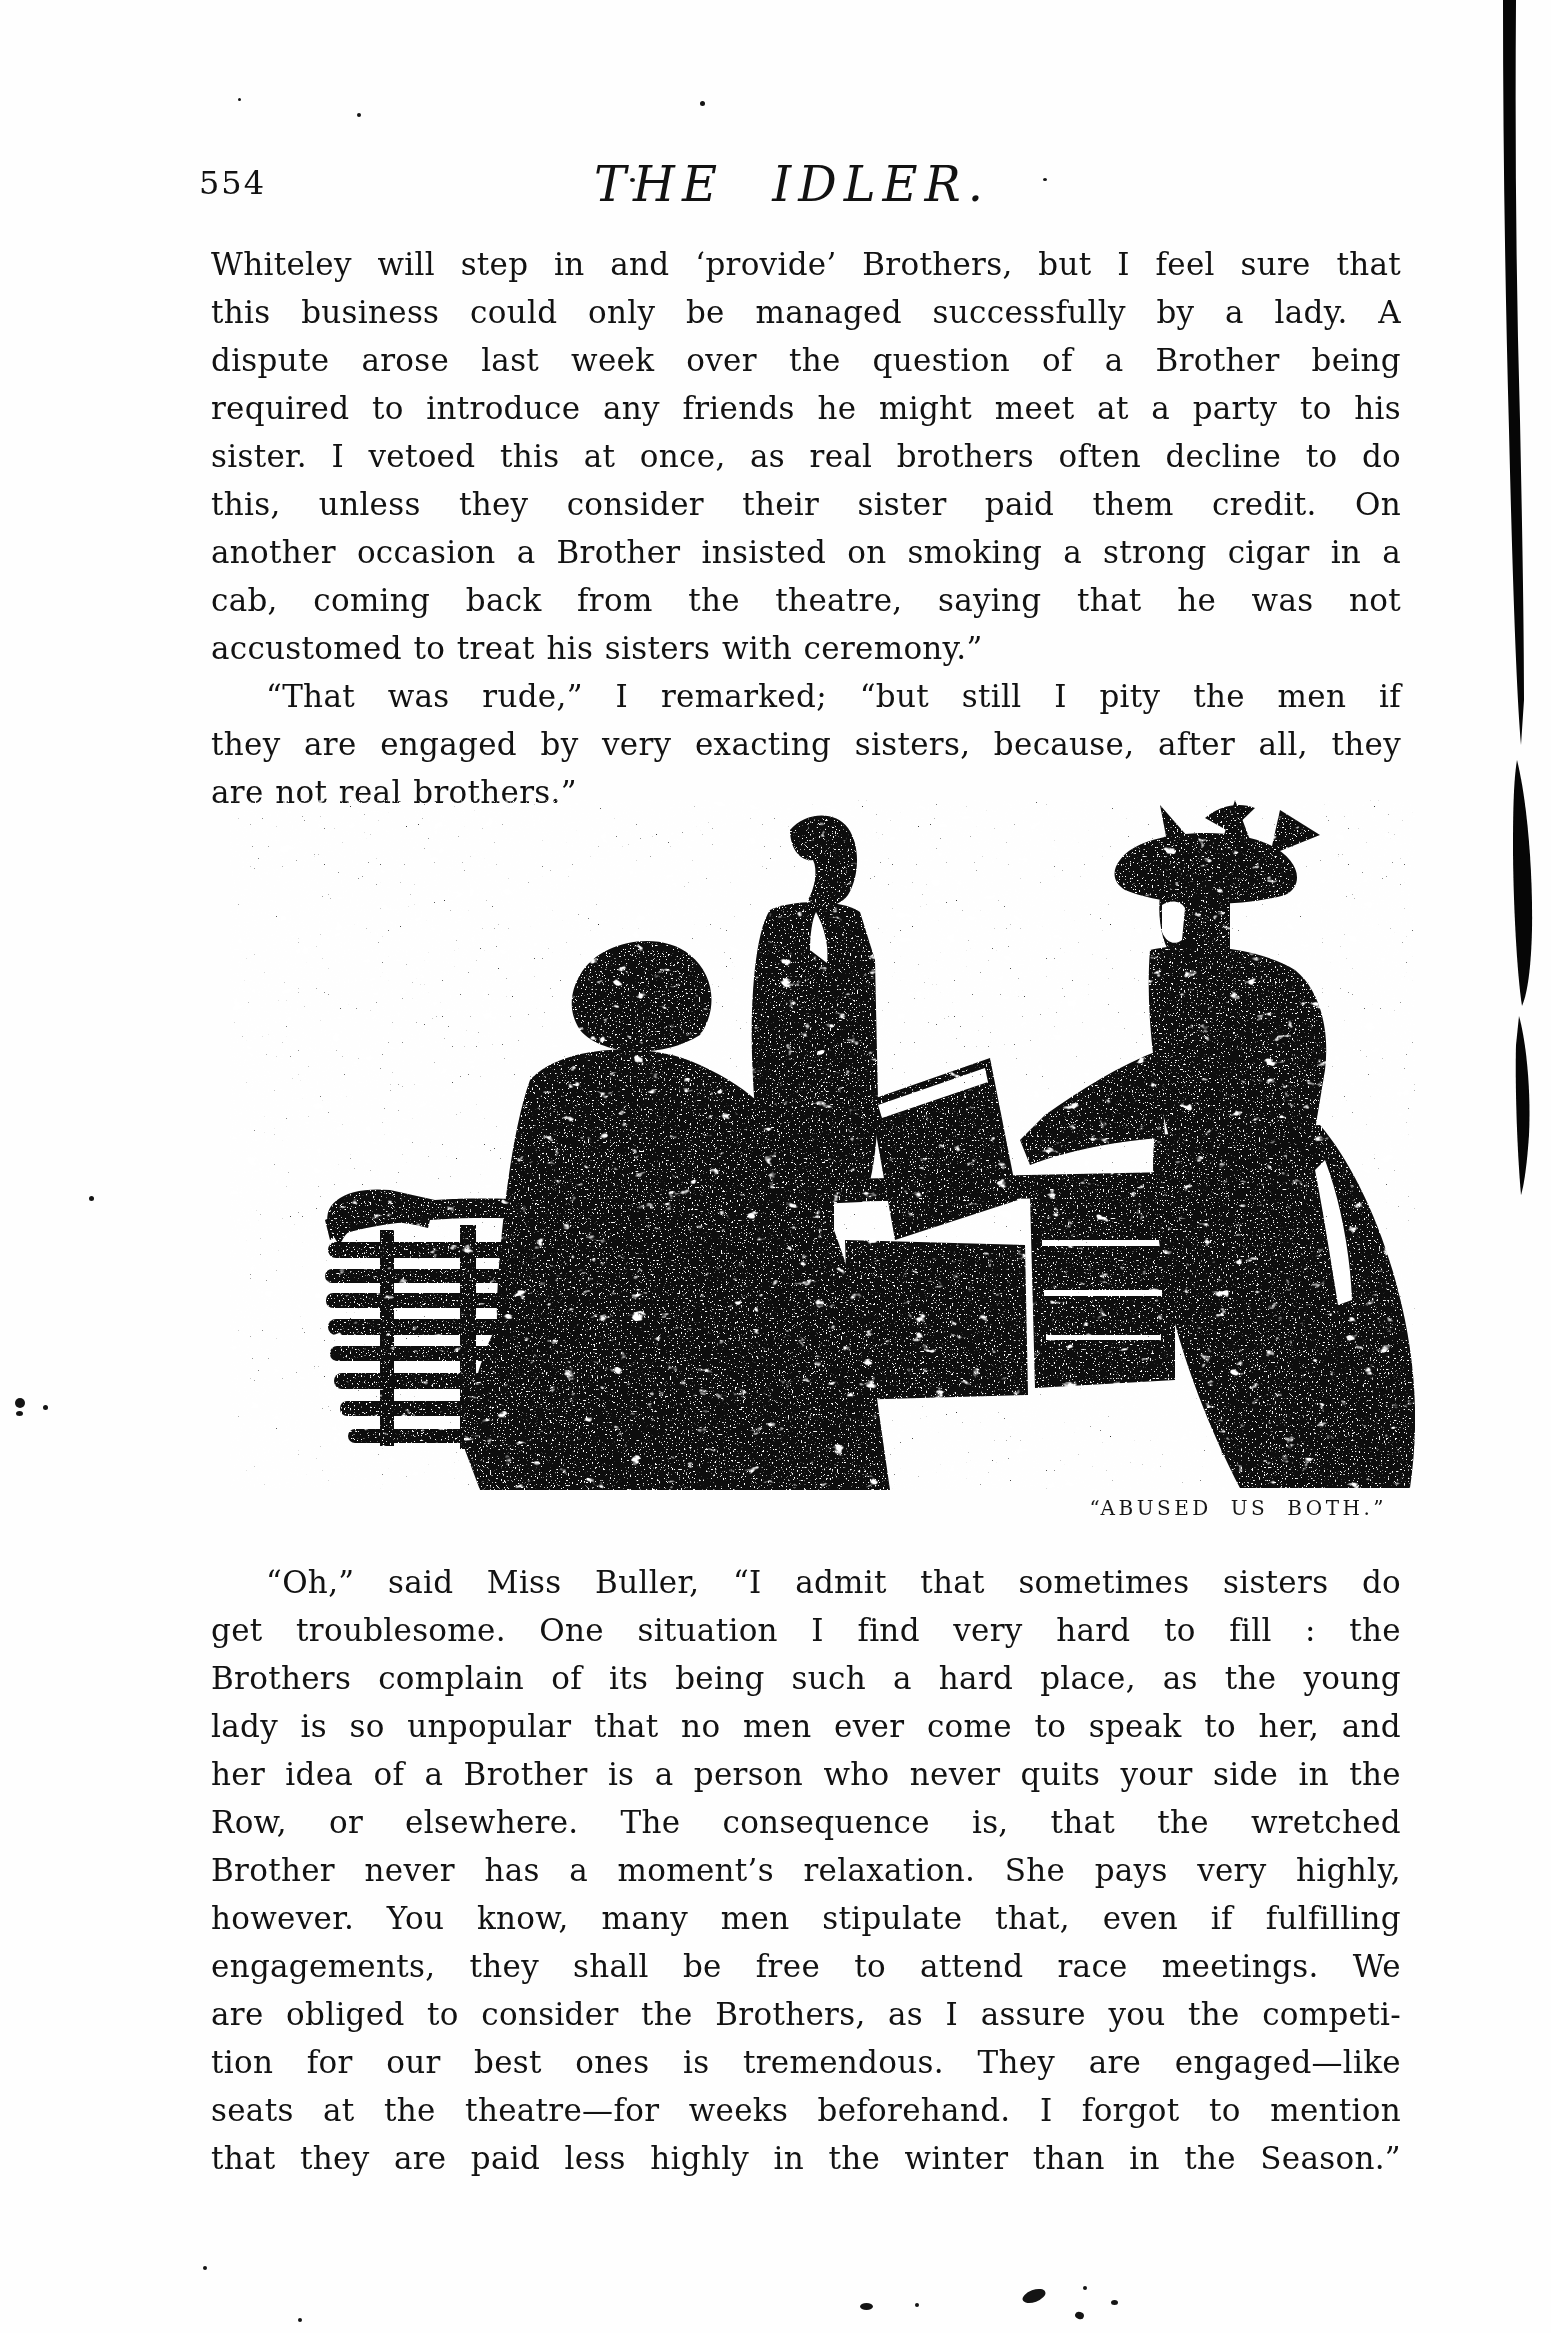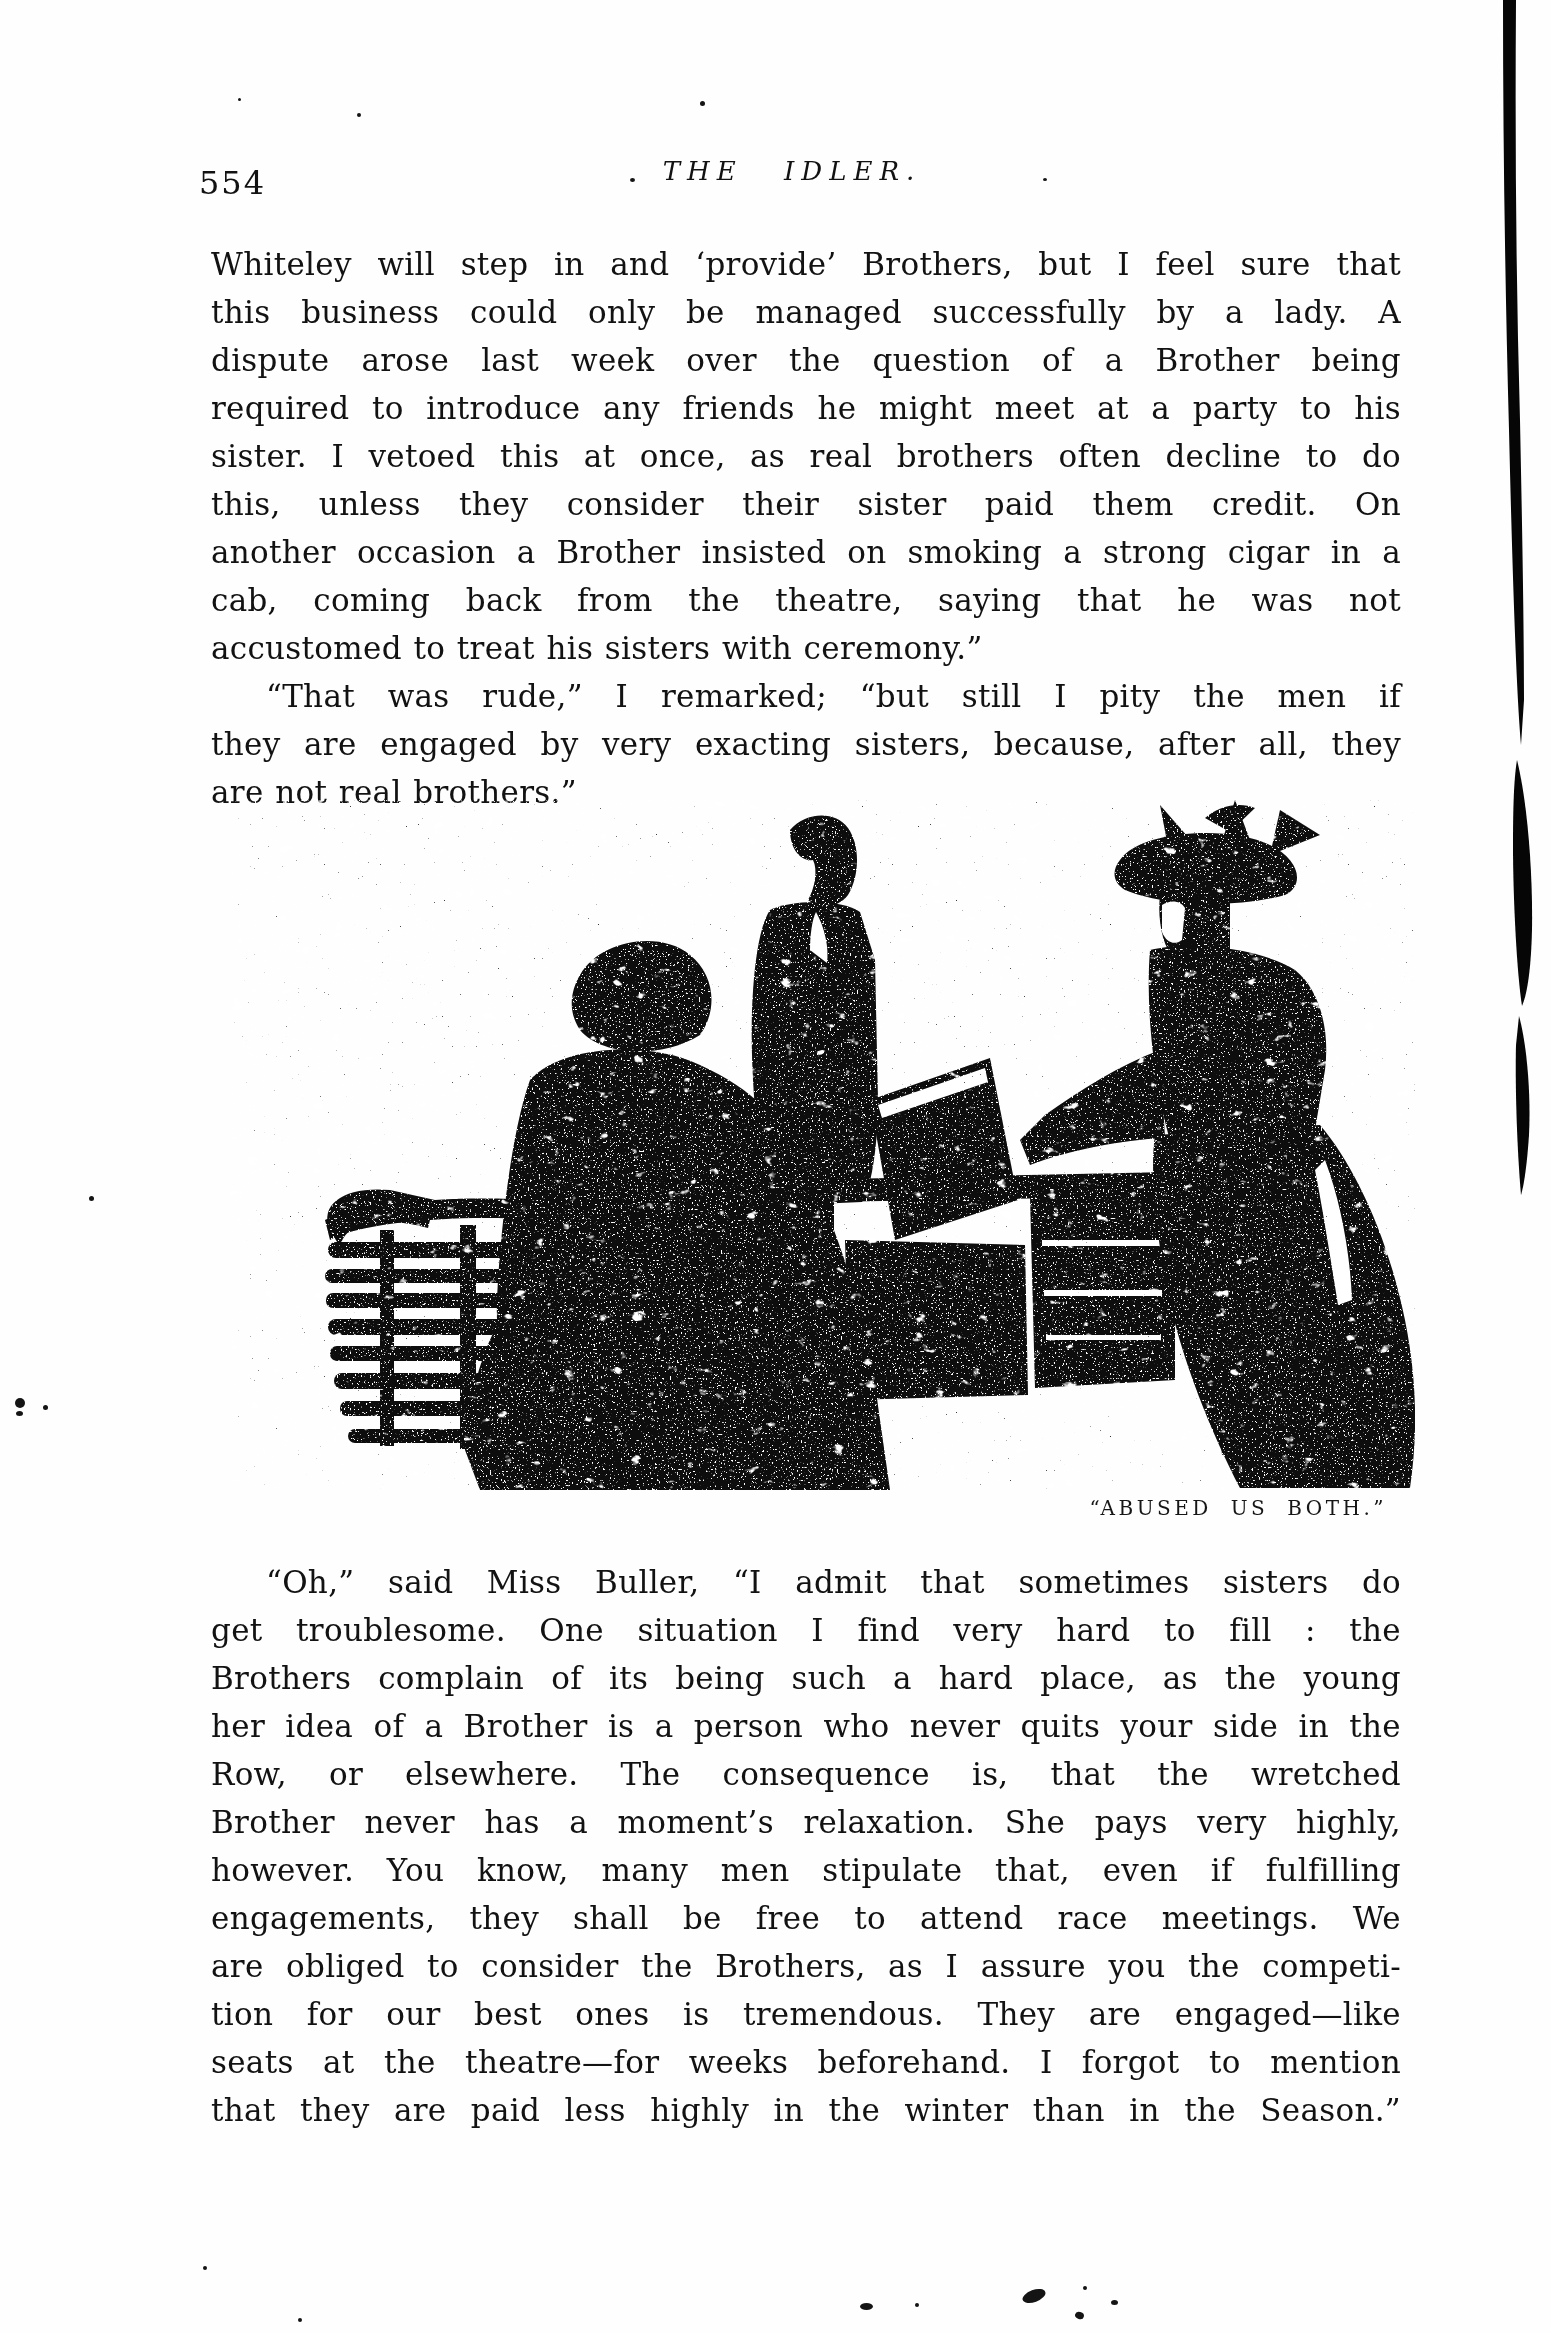--- a/index.html
+++ b/index.html
@@ -4,21 +4,21 @@
 <style>
   html,body{margin:0;padding:0;background:#d9d9d4;}
   .page{
     position:relative;width:1551px;height:2333px;background:#fefefe;overflow:hidden;
     font-family:"DejaVu Serif","Liberation Serif",serif;color:#121212;
   }
   .header{position:absolute;top:156px;left:197px;width:1190px;height:52px;}
   .page-number{position:absolute;left:2px;top:8px;font-size:32px;letter-spacing:2px;}
   .journal-title{
     position:absolute;left:0;right:0;top:0;text-align:center;
-    font-style:italic;font-size:26px;letter-spacing:7px;word-spacing:26px;
+    font-style:italic;font-size:48px;letter-spacing:7px;word-spacing:26px;
   }
   .text-block{position:absolute;left:211px;width:1190px;font-size:31px;line-height:48px;}
   .block-0{top:240px;}
   .block-1{top:1558px;}
   .tline{height:48px;text-align:justify;text-align-last:justify;letter-spacing:.3px;word-spacing:1.5px;}
   .tline--end{text-align-last:left;}
   .para--indent .tline:first-child{text-indent:55px;}
   .illustration{position:absolute;left:230px;top:800px;width:1185px;height:690px;}
   .caption{
     position:absolute;left:197px;top:1496px;width:1190px;text-align:right;
@@ -135,20 +135,21 @@
     </svg>
   </div>
 
   <div class="caption">“ABUSED US BOTH.”</div>
 
   <div class="text-block block-1">
       <div class="para para--indent">
         <div class="tline">“Oh,” said Miss Buller, “I admit that sometimes sisters do</div>
         <div class="tline">get troublesome. One situation I find very hard to fill : the</div>
         <div class="tline">Brothers complain of its being such a hard place, as the young</div>
+        <div class="tline">lady is so unpopular that no men ever come to speak to her, and</div>
         <div class="tline">her idea of a Brother is a person who never quits your side in the</div>
         <div class="tline">Row, or elsewhere. The consequence is, that the wretched</div>
         <div class="tline">Brother never has a moment’s relaxation. She pays very highly,</div>
         <div class="tline">however. You know, many men stipulate that, even if fulfilling</div>
         <div class="tline">engagements, they shall be free to attend race meetings. We</div>
         <div class="tline">are obliged to consider the Brothers, as I assure you the competi-</div>
         <div class="tline">tion for our best ones is tremendous. They are engaged—like</div>
         <div class="tline">seats at the theatre—for weeks beforehand. I forgot to mention</div>
         <div class="tline">that they are paid less highly in the winter than in the Season.”</div>
       </div>

